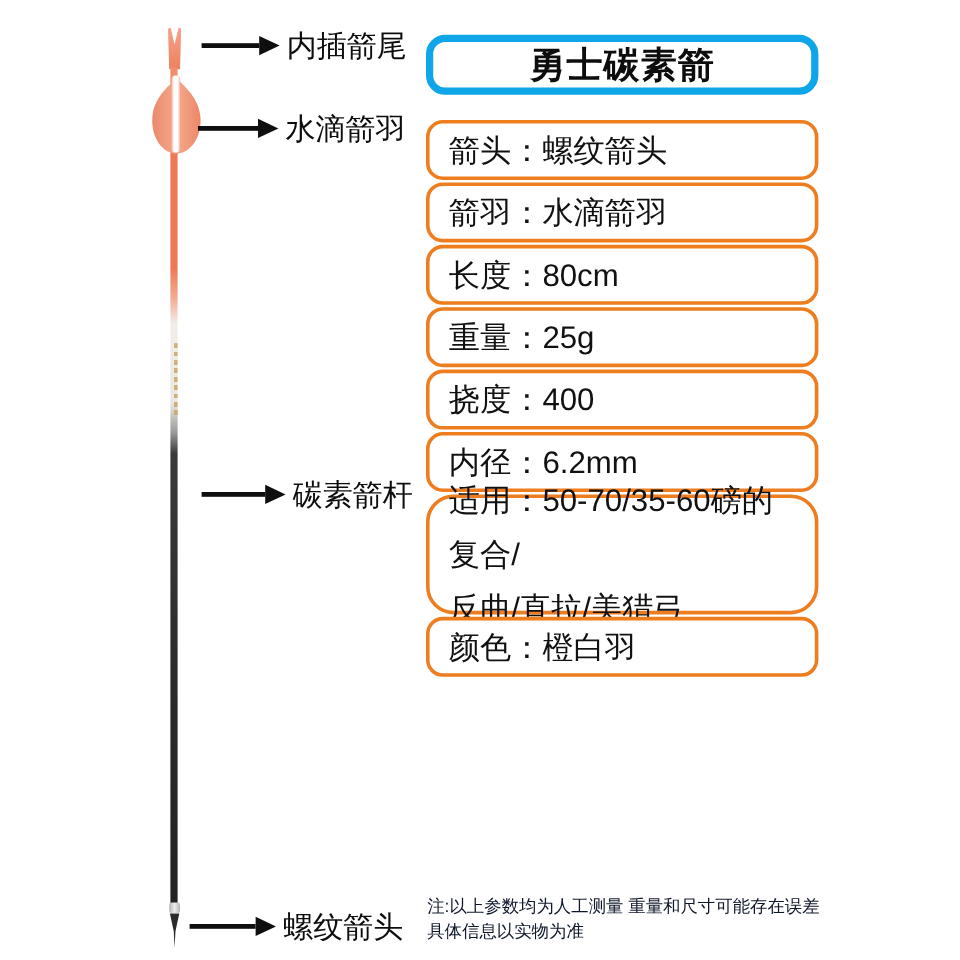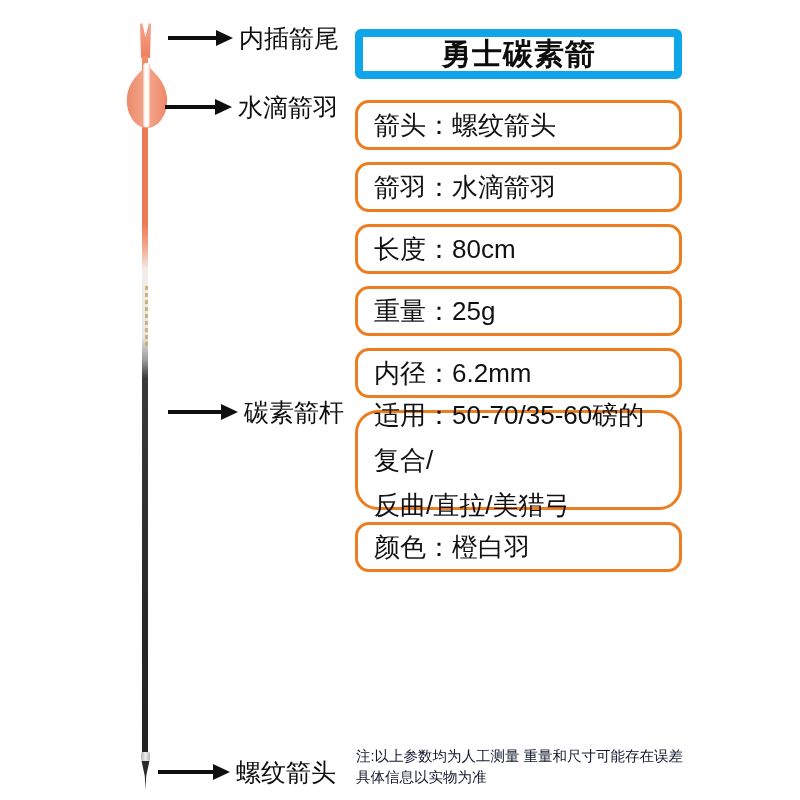--- a/index.html
+++ b/index.html
@@ -3,25 +3,25 @@
 <meta charset="utf-8">
 <style>
   html,body{margin:0;padding:0;background:#ffffff;}
   .stage{
     position:relative;width:800px;height:800px;background:#ffffff;overflow:hidden;
     font-family:"Liberation Sans","DejaVu Sans",sans-serif;color:#1a1a1a;
   }
   
   .right-col{position:absolute;left:355px;top:29px;width:327px;}
   .title-box{
-    box-sizing:border-box;height:50px;border:8px solid #0ea5e9;border-radius:6px;
+    box-sizing:border-box;height:50px;border:6px solid #0ea5e9;border-radius:16px;
     display:flex;align-items:center;justify-content:center;background:#fff;
   }
   .title-box .title{font-size:30px;font-weight:700;letter-spacing:1px;color:#0d0d0d;}
-  .spec-list{margin-top:21px;display:flex;flex-direction:column;gap:12px;}
+  .spec-list{margin-top:21px;display:flex;flex-direction:column;gap:2px;}
   .spec-box{
     box-sizing:border-box;height:50px;border:3px solid #ed7d1e;border-radius:14px;
     display:flex;align-items:center;padding:0 16px;background:#fff;
   }
   .spec-box.tall{height:100px;border-radius:23px;}
   .spec-text{font-size:26px;line-height:30px;color:#111;}
   .spec-box.tall .spec-text{line-height:45px;}
   .spec-value{white-space:pre-line;}
   .note{
     position:absolute;left:356px;top:746px;width:330px;
@@ -122,20 +122,23 @@
       <div class="spec-box">
         <span class="spec-text"><span>箭羽</span><span>：</span><span class="spec-value">水滴箭羽</span></span>
       </div>
       <div class="spec-box">
         <span class="spec-text"><span>长度</span><span>：</span><span class="spec-value">80cm</span></span>
       </div>
       <div class="spec-box">
         <span class="spec-text"><span>重量</span><span>：</span><span class="spec-value">25g</span></span>
       </div>
       <div class="spec-box">
+        <span class="spec-text"><span>挠度</span><span>：</span><span class="spec-value">400</span></span>
+      </div>
+      <div class="spec-box">
         <span class="spec-text"><span>内径</span><span>：</span><span class="spec-value">6.2mm</span></span>
       </div>
       <div class="spec-box tall">
         <span class="spec-text"><span>适用</span><span>：</span><span class="spec-value">50-70/35-60磅的复合/
 反曲/直拉/美猎弓</span></span>
       </div>
       <div class="spec-box">
         <span class="spec-text"><span>颜色</span><span>：</span><span class="spec-value">橙白羽</span></span>
       </div>
     </div>

